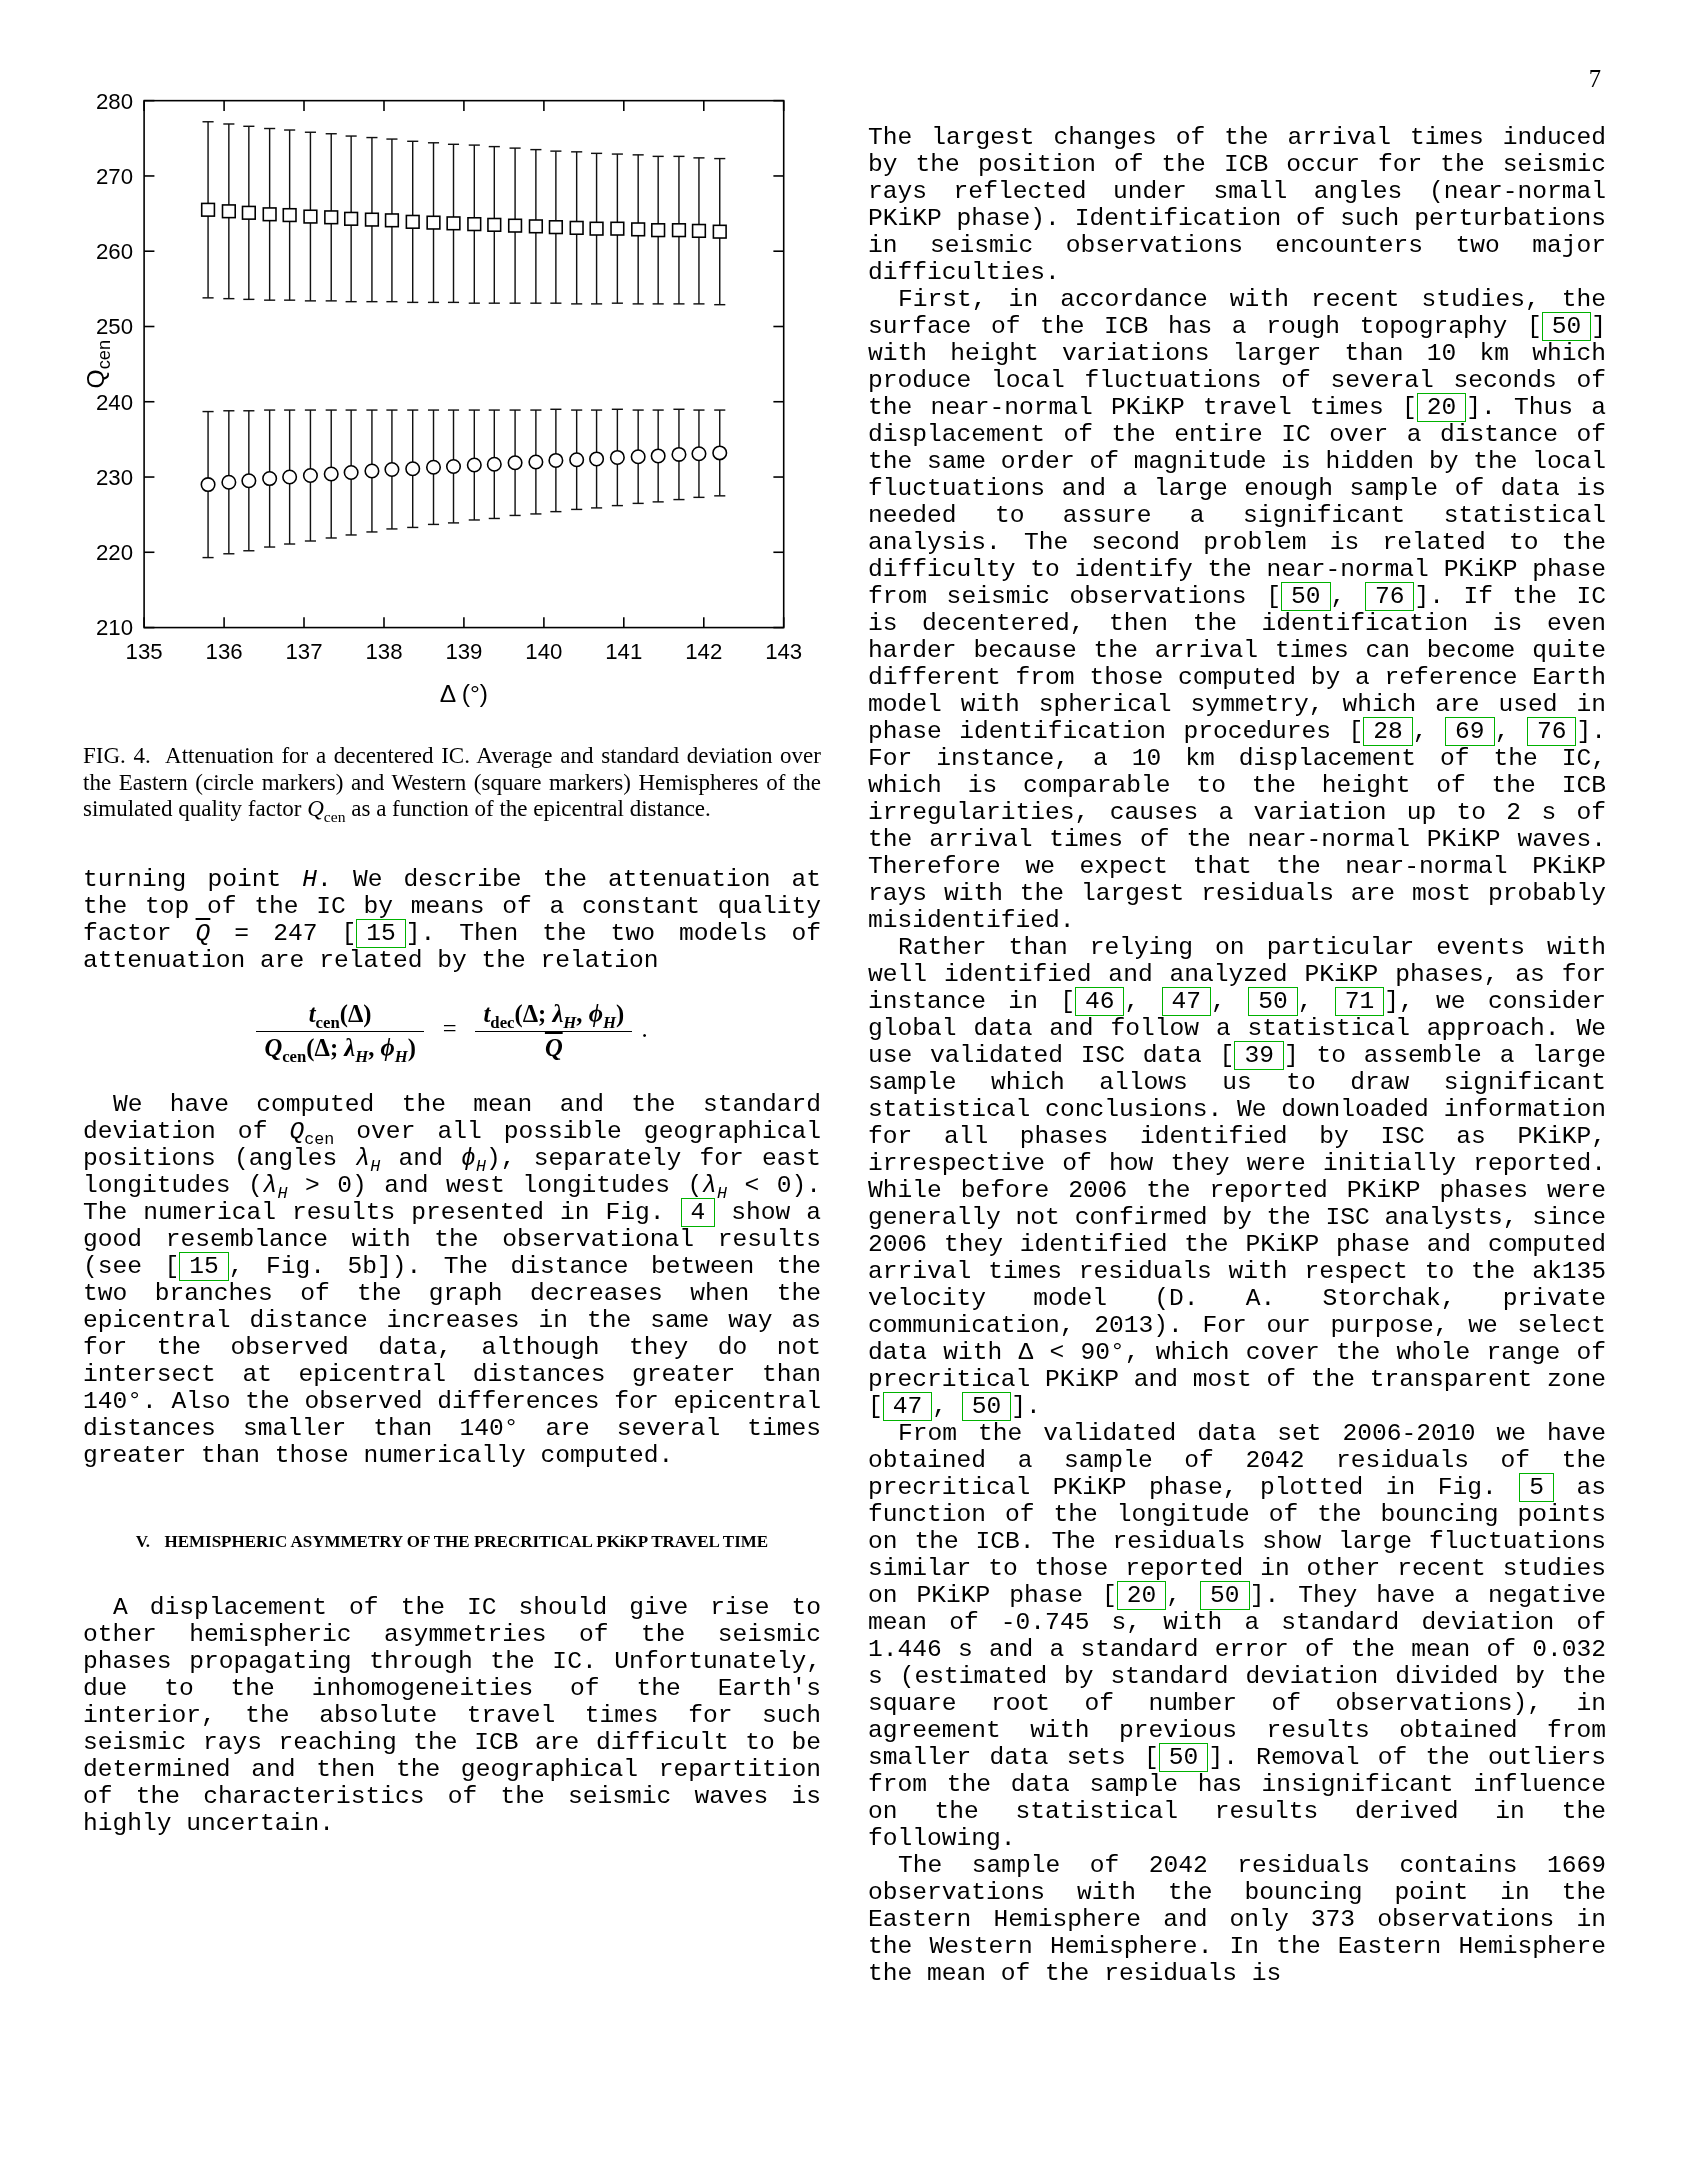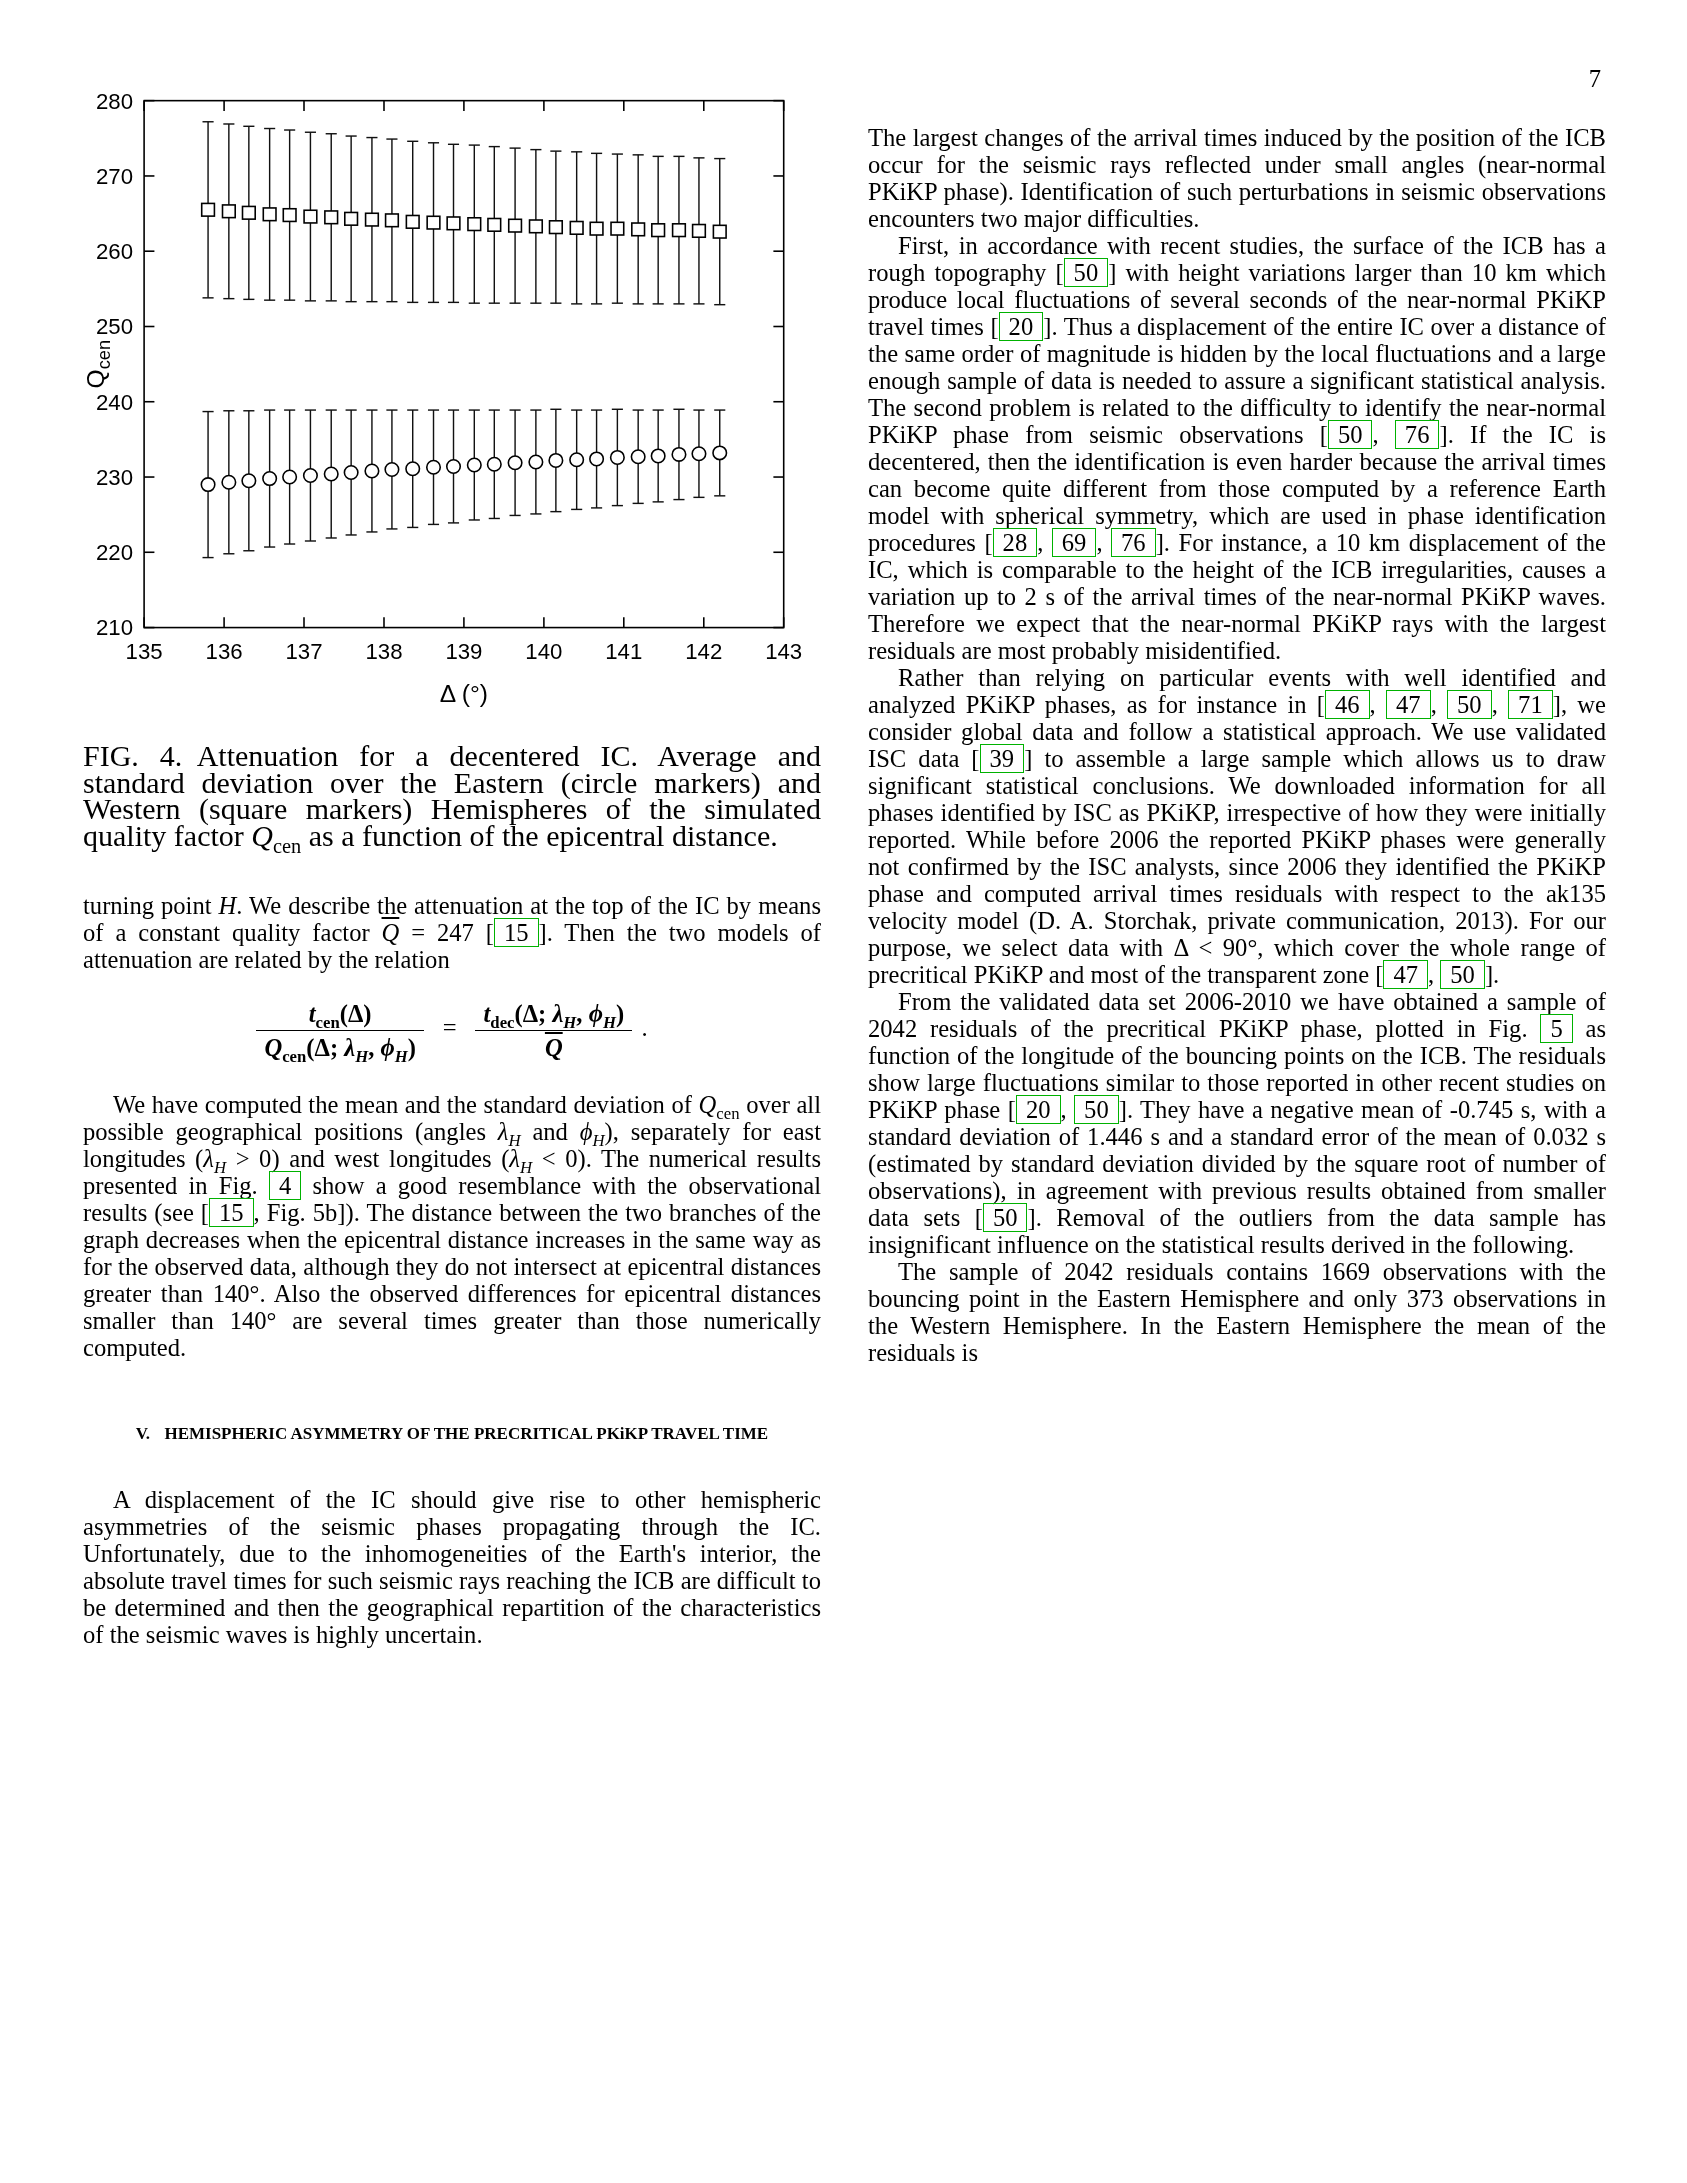--- a/index.html
+++ b/index.html
@@ -8,30 +8,30 @@
     width: 1687px; height: 2183px;
     background: #ffffff; color: #000;
     font-family: "Liberation Serif", serif;
   }
   .page { position: relative; width: 1687px; height: 2183px; background: #fff; overflow: hidden; }
   .page-number { position: absolute; top: 65px; right: 86px; font-size: 24.6px; }
   .col { position: absolute; width: 738px; }
   .col-left { left: 83px; top: 94px; }
   .col-right { left: 868px; top: 124px; }
 
-  p { margin: 0; font-size: 24.6px; line-height: 27px; text-align: justify; }
+  p { margin: 0; font-size: 24.6px; line-height: 27px; text-align: justify; font-family: Liberation Mono, monospace; }
   p.indent { text-indent: 30px; }
   sub { font-size: 68%; line-height: 0; }
   i { font-style: italic; }
   .ol { text-decoration: overline; }
   .cbox { border: 1.6px solid #00b200; padding: 0 9px; }
 
   figure { margin: 0; }
   .chart { width: 738px; }
-  .caption { margin-top: 27px; font-size: 30px; line-height: 26.6px; text-align: justify; }
+  .caption { margin-top: 27px; font-size: 23px; line-height: 26.6px; text-align: justify; }
   .cap-gap, .sec-gap { display: inline-block; width: 14.3px; }
 
   .para-after-fig { margin-top: 43px; }
 
   .equation { margin: 24px 0 27px; text-align: center; font-size: 24.6px; }
   .frac { display: inline-block; vertical-align: middle; font-weight: bold; }
   .frac .num, .frac .den { display: block; padding: 2.4px 8px; text-align: center; }
   .frac .den { border-top: 1.6px solid #000; }
   .eq-eq { display: inline-block; margin: 0 12.7px; }
   .eq-tail { margin-left: 3.2px; }

